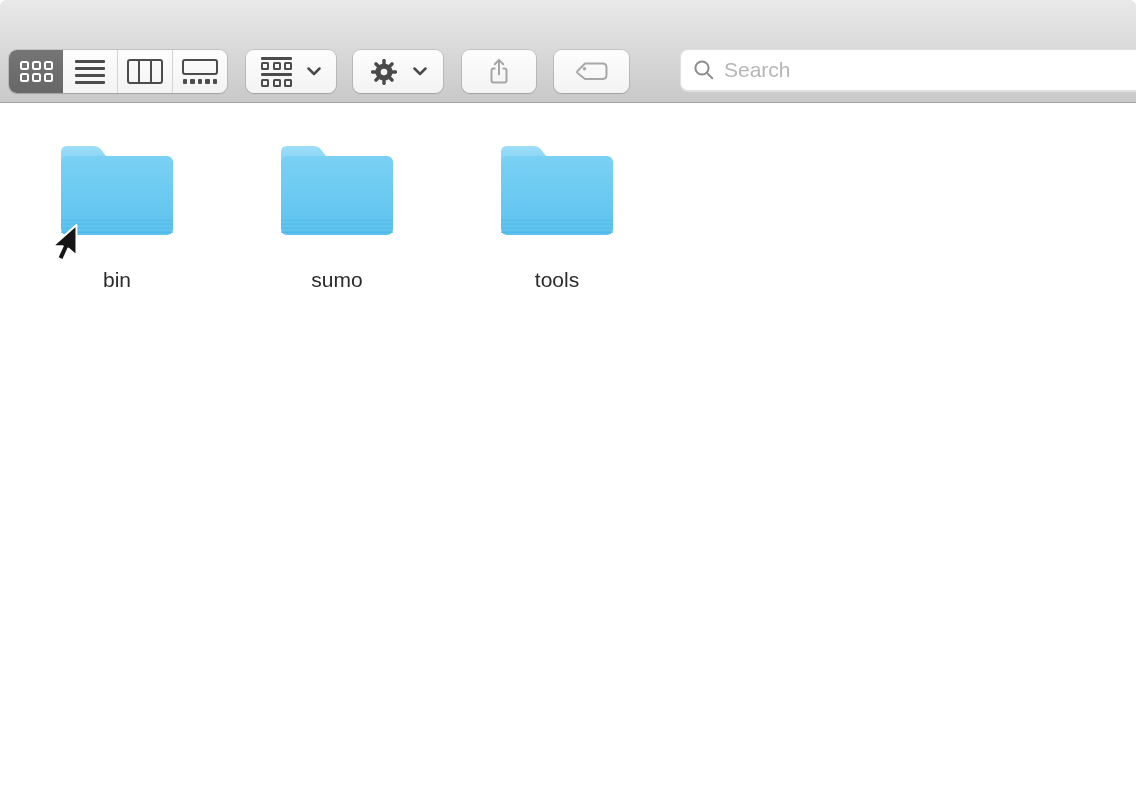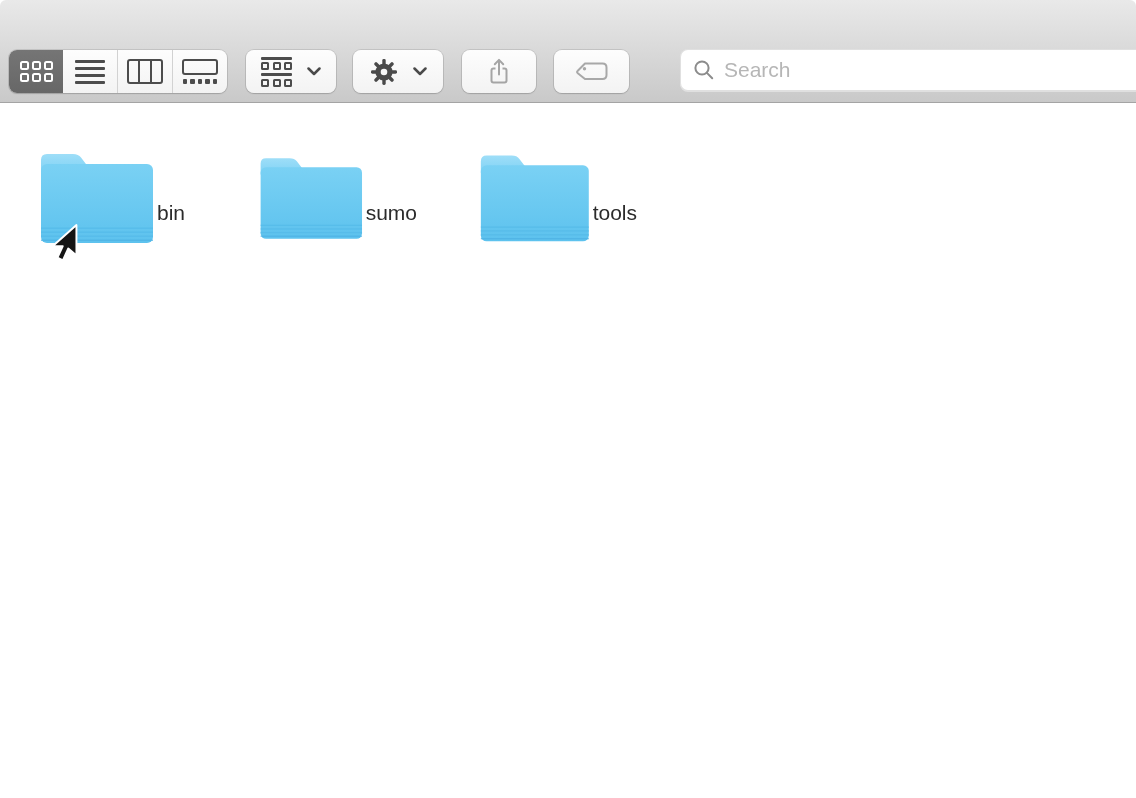--- a/index.html
+++ b/index.html
@@ -68,21 +68,21 @@
   .glyph-coverflow .cf-screen { width:36px; height:16px; border:2.5px solid #4c4c4c; border-radius:3px; }
   .glyph-coverflow .cf-dots { display:flex; gap:3px; margin-top:4px; }
   .glyph-coverflow .cf-dots span { width:4.5px; height:4.5px; background:#4c4c4c; border-radius:1px; }
   .glyph-arrange { display:flex; flex-direction:column; }
   .glyph-arrange .bar { width:31px; height:3px; background:#4c4c4c; border-radius:1px; }
   .glyph-arrange .row { display:flex; gap:3.5px; margin:2.5px 0 3px 0; }
   .glyph-arrange .row span { width:8px; height:8px; border:2px solid #4c4c4c; border-radius:1.5px; }
 
   
   .content { position:absolute; left:0; top:104px; width:1136px; height:694px; background:#ffffff; }
-  .folder-item { position:absolute; top:46px; width:160px; display:flex; align-items:center; }
+  .folder-item { position:absolute; top:38px; width:160px; display:flex; flex-direction:column; align-items:center; }
   .folder-item svg.big-folder { width:120px; height:96px; }
   .folder-item .label { margin-top:30px; font-size:21px; color:#2b2b2b; }
   .fi-0 { left:37px; } .fi-1 { left:257px; } .fi-2 { left:477px;align-items:center; }
 
   .cursor { position:absolute; left:51px; top:120px; width:27px; height:38px; }
   .hidden-defs { position:absolute; width:0; height:0; }
 </style>
 </head>
 <body>
 

